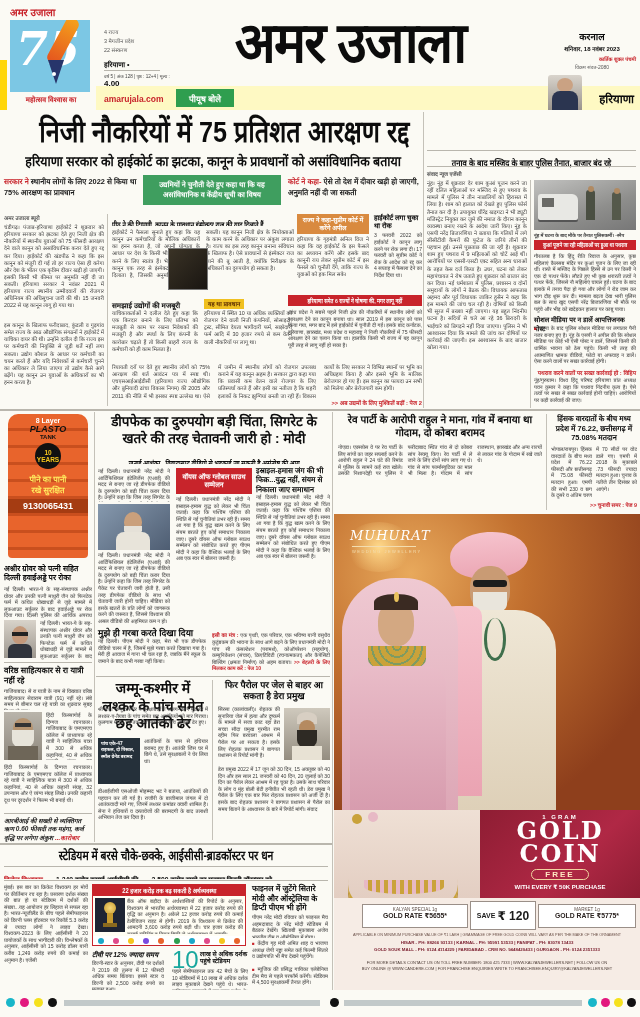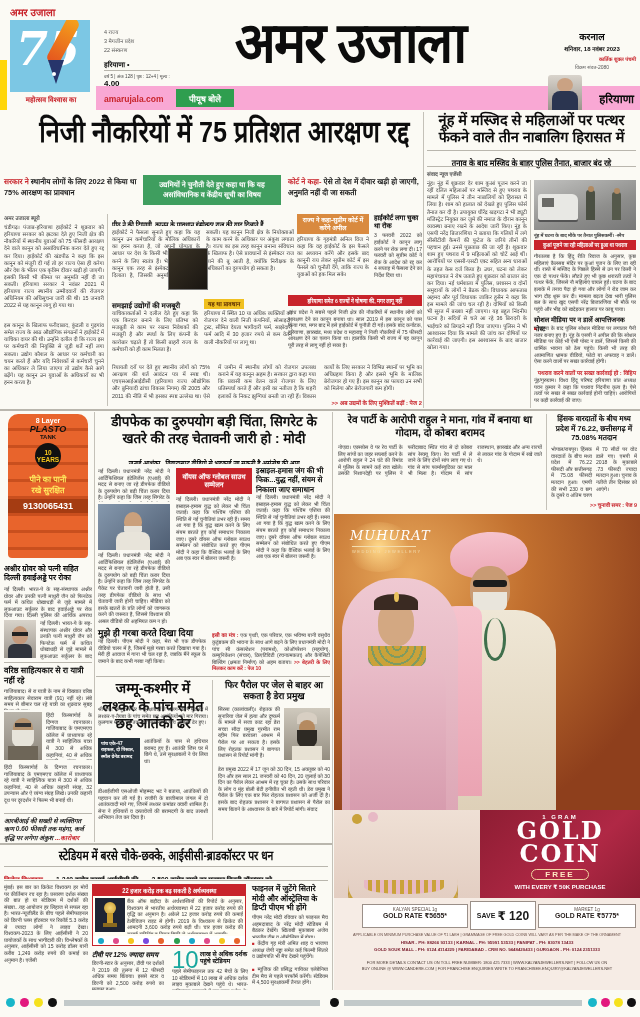--- a/index.html
+++ b/index.html
@@ -52,33 +52,36 @@
     <span class="fitc hb" style="font-size:56px;line-height:86px;letter-spacing:-2px;transform:scaleX(.96)">अमर उजाला</span>
   </div>
 
   <div class="t" style="left:548px;top:30px;width:88px;text-align:center">
     <div class="hb" style="font-size:9.5px">करनाल</div>
     <div class="hb" style="font-size:6px;margin-top:2px">शनिवार, 18 नवंबर 2023</div>
     <div class="red" style="font-size:5.2px;margin-top:2px;font-weight:bold">कार्तिक शुक्ल पंचमी</div>
     <div style="font-size:5px;color:#555;margin-top:1px">विक्रम संवत-2080</div>
   </div>
 
-  <div class="t" style="left:96px;top:86px;width:544px;height:24px;background:#f9a8d4">
+  <div class="t" style="left:96px;top:86px;width:544px;height:24px;background:#fef9c3">
     <span class="t" style="left:8px;top:8px;font-size:8.5px;font-weight:bold;color:#c8242b">amarujala.com</span>
     <span class="t" style="left:80px;top:3px;width:58px;height:18px;background:#2f9e4f;color:#fff;font-weight:bold;font-size:8.5px;display:flex;align-items:center;justify-content:center">पीयूष बोले</span>
     <span class="t" style="left:452px;top:-11px;width:34px;height:35px;background:linear-gradient(#d9d4cc,#9a948c);border-radius:3px 3px 0 0;overflow:hidden">
       <span class="t" style="left:9px;top:3px;width:16px;height:14px;border-radius:50%;background:#caa283"></span>
       <span class="t" style="left:4px;top:16px;width:26px;height:20px;border-radius:8px 8px 0 0;background:#2b3550"></span>
     </span>
     <span class="t hb" style="right:6px;top:5px;font-size:11.5px">हरियाणा</span>
   </div>
 
   <div class="t" style="left:4px;top:112px;width:418px;height:40px;text-align:center;overflow:hidden">
     <span class="fitc hb" style="font-size:30px;line-height:40px;transform:scaleX(.84)">निजी नौकरियों में 75 प्रतिशत आरक्षण रद्द</span>
   </div>
+  <div class="t" style="left:4px;top:152px;width:418px;height:20px;text-align:center;overflow:hidden">
+    <span class="fitc hb" style="font-size:13.5px;line-height:20px;transform:scaleX(.92)">हरियाणा सरकार को हाईकोर्ट का झटका, कानून के प्रावधानों को असांविधानिक बताया</span>
+  </div>
 
   <div class="t" style="left:4px;top:177px;width:133px;font-size:7.4px;font-weight:bold;line-height:1.45">
     <span class="red">सरकार ने</span>
     <span>स्थानीय लोगों के लिए 2022 से किया था 75% आरक्षण का प्रावधान</span>
   </div>
   <div class="t" style="left:143px;top:175px;width:138px;height:30px;background:#3f9e5f;color:#fff;font-size:7.2px;font-weight:bold;display:flex;align-items:center;justify-content:center;text-align:center;padding:2px;box-sizing:border-box;line-height:1.35">उद्यमियों ने चुनौती देते हुए कहा था कि यह असांविधानिक व केंद्रीय सूची का विषय</div>
   <div class="t" style="left:288px;top:177px;width:134px;font-size:7.4px;font-weight:bold;line-height:1.45">
     <span class="red">कोर्ट ने कहा-</span>
     <span>ऐसे तो देश में दीवार खड़ी हो जाएगी, अनुमति नहीं दी जा सकती</span>
   </div>
@@ -113,21 +116,20 @@
 
   <div class="rband t" style="left:288px;top:295px;width:134px;height:11px">
     <span class="fitc" style="font-size:6.2px;transform:scaleX(.82)">हरियाणा समेत 6 राज्यों ने घोषणा की, मगर लागू नहीं</span>
   </div>
   <div class="t j2" style="left:288px;top:309px;width:134px;height:50px;overflow:hidden">आंध्र प्रदेश ने सबसे पहले निजी क्षेत्र की नौकरियों में स्थानीय लोगों को आरक्षण देने का कानून बनाया था। साल 2019 में इस कानून को पास किया गया, मगर बाद में इसे हाईकोर्ट में चुनौती दी गई। इसके बाद कर्नाटक, हरियाणा, झारखंड, मध्य प्रदेश व महाराष्ट्र ने निजी नौकरियों में 75 फीसदी आरक्षण देने का एलान किया था। हालांकि किसी भी राज्य में यह कानून पूरी तरह से लागू नहीं हो सका है।</div>
 
   <div class="t j" style="left:112px;top:364px;width:310px;height:36px;column-count:3;column-gap:8px;overflow:hidden">रियायती दरों पर देते हुए स्थानीय लोगों को 75% आरक्षण की शर्त आवंटन पत्र में स्पष्ट थी। एचएसआईआईडीसी (हरियाणा राज्य औद्योगिक और बुनियादी ढांचा विकास निगम) की 2005 और 2011 की नीति में भी इसका स्पष्ट उल्लेख था। ऐसे में जमीन में स्थानीय लोगों को रोजगार उपलब्ध कराने में यह कानून अहम है। सरकार द्वारा कहा गया कि प्रवासी कम वेतन वाले रोजगार के लिए प्रतिस्पर्धा करते हैं और इसी का नतीजा है कि शहरी इलाकों के निकट झुग्गियां बनती जा रही हैं। विकास कार्यों के लिए सरकार ने विभिन्न स्थानों पर भूमि का अधिग्रहण किया है और इससे भूमि के मालिक बेरोजगार हो गए हैं। इस कानून का फायदा उन सभी को मिलेगा और बेरोजगारी कम होगी।</div>
   <div class="t hb red" style="left:300px;top:399px;width:122px;font-size:5.8px;text-align:right;background:#fbfaf4">&gt;&gt; अब उद्यमों के लिए मुश्किलें बढ़ीं : पेज 2</div>
 
   <div class="vrule t" style="left:423px;top:112px;height:296px"></div>
-  <div class="t hb" style="left:427px;top:112px;width:209px;font-size:14.5px;line-height:1.15;text-align:center">नूंह में मस्जिद से महिलाओं पर पत्थर फेंकने वाले तीन नाबालिग हिरासत में</div>
   <div class="rule t" style="left:427px;top:150px;width:209px;height:1px"></div>
   <div class="t" style="left:427px;top:152px;width:209px;height:24px;text-align:center;overflow:hidden">
     <span class="fitc hb" style="font-size:8.6px;line-height:13px;transform:scaleX(.9)">तनाव के बाद मस्जिद के बाहर पुलिस तैनात, बाजार बंद रहे</span>
   </div>
   <div class="rule t" style="left:427px;top:166px;width:209px;height:1px"></div>
   <div class="t hb" style="left:427px;top:170px;font-size:5.4px;color:#555">संवाद न्यूज एजेंसी</div>
 
   <div class="t j" style="left:427px;top:180px;width:100px;height:228px;overflow:hidden">नूंह। नूंह में शुक्रवार देर शाम कुआं पूजन करने जा रहीं दलित महिलाओं पर मस्जिद से हुए पथराव के मामले में पुलिस ने तीन नाबालिगों को हिरासत में लिया है। शाम को हालात को देखते हुए पुलिस फोर्स तैनात कर दी है। उपायुक्त धीरेंद्र खड़गटा ने भी ड्यूटी मजिस्ट्रेट नियुक्त कर जुमे की नमाज के दौरान कानून व्यवस्था बनाए रखने के आदेश जारी किए। नूंह के एसपी नरेंद्र बिजारणिया ने बताया कि गलियों में लगे सीसीटीवी कैमरों की फुटेज के जरिये तीनों की पहचान हुई। उनसे पूछताछ की जा रही है। शुक्रवार शाम हुए पथराव में 9 महिलाओं को चोटें आई थीं। आरोपियों पर एससी-एसटी एक्ट सहित अन्य धाराओं के तहत केस दर्ज किया है। उधर, घटना को लेकर महापंचायत ने रोष जताते हुए शुक्रवार को बाजार बंद कर दिया। नई धर्मशाला में पुलिस, प्रशासन व दोनों समुदायों के लोगों ने बैठक की। विधायक आफताब अहमद और पूर्व विधायक जाकिर हुसैन ने कहा कि इस मामले की जांच चल रही है। दोषियों को किसी भी सूरत में बख्शा नहीं जाएगा। यह बहुत निंदनीय घटना है। सदियों से चले आ रहे 36 बिरादरी के भाईचारे को बिगड़ने नहीं दिया जाएगा। पुलिस ने भी आश्वासन दिया कि मामले की जांच कर दोषियों पर कार्रवाई की जाएगी। इस आश्वासन के बाद बाजार खोला गया।</div>
   <div class="vrule t" style="left:530px;top:180px;height:228px"></div>
 

